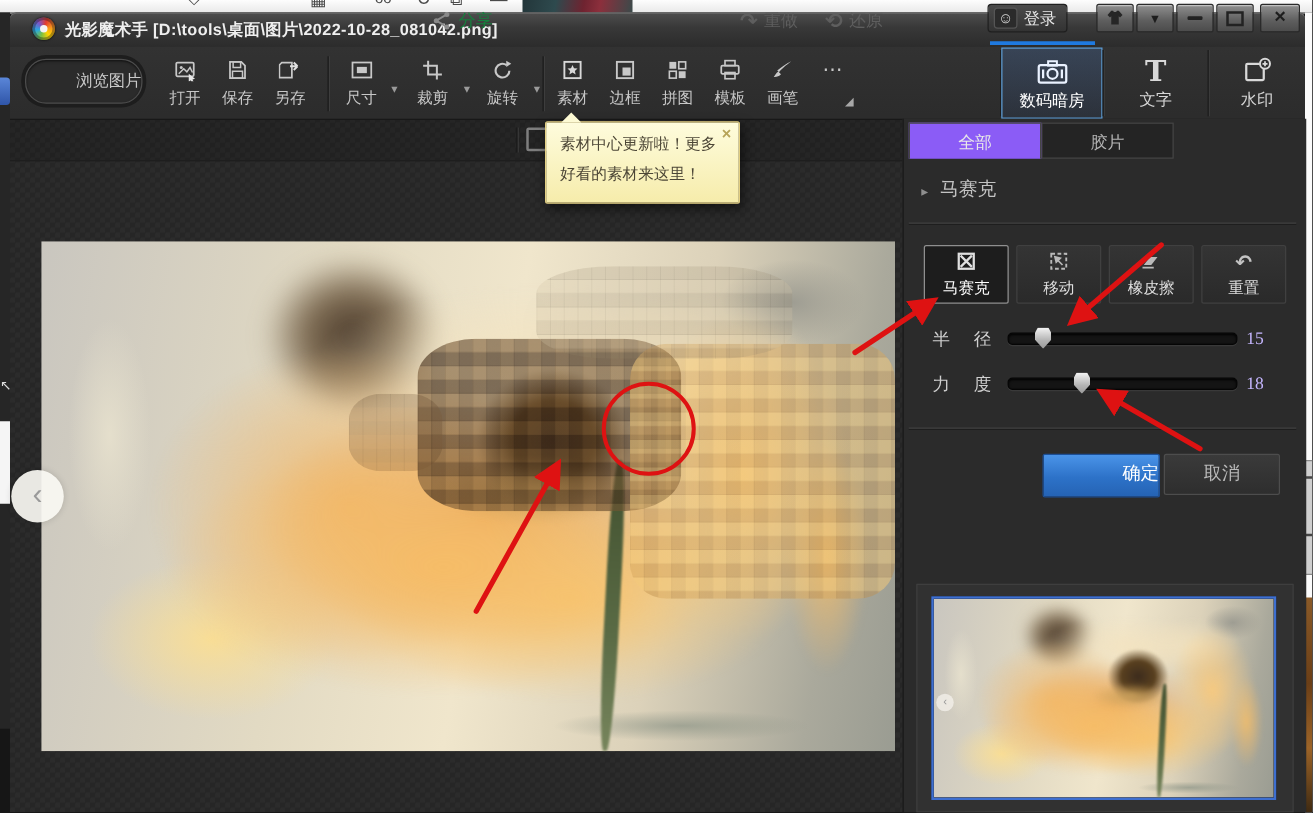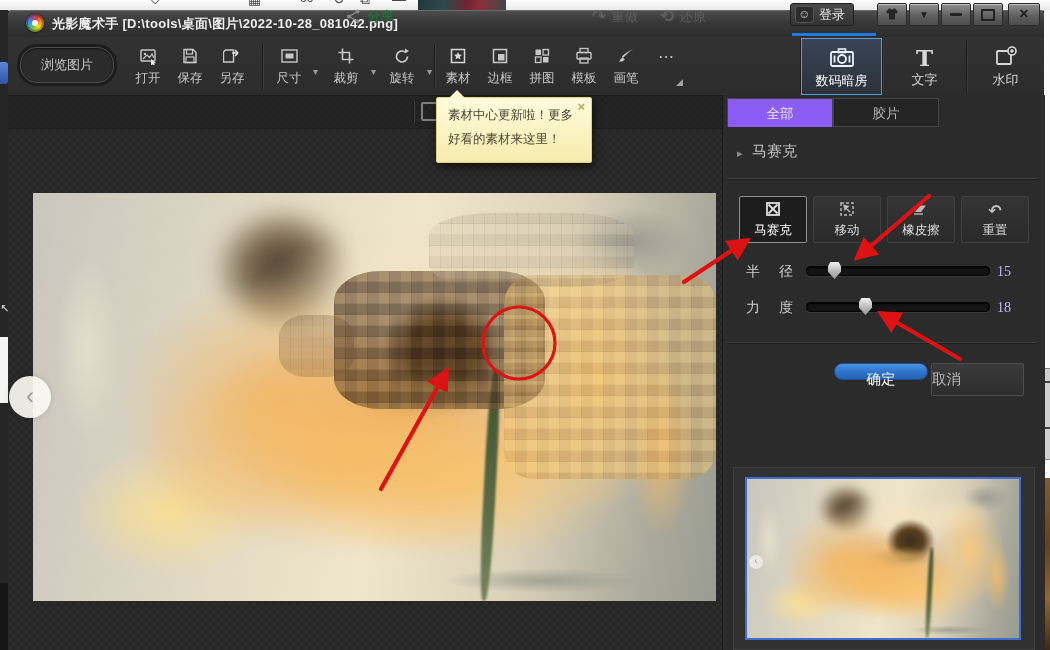--- a/index.html
+++ b/index.html
@@ -48,21 +48,21 @@
     font-size:13px;font-weight:bold;cursor:pointer;box-shadow:inset 0 1px 0 rgba(255,255,255,.45);}
   .wbtn svg{margin-top:3px;}
   .wbtn .bar{display:inline-block;width:12px;height:3px;background:#222;border-radius:1px;vertical-align:middle;}
   .wbtn .box{display:inline-block;width:10px;height:8px;border:2px solid #222;vertical-align:middle;}
 
   
   .toolbar{left:8px;top:37px;width:1036px;height:58px;background:#2e2e2e;border-bottom:1px solid #1c1c1c;
     background-image:linear-gradient(rgba(255,255,255,.02),rgba(0,0,0,.05));}
   .browse{position:absolute;left:20px;top:47px;width:92px;height:34px;border-radius:17px;background:#2b2b2b;
     border:1px solid #4c4c4c;box-shadow:0 0 0 3px #1d1d1d, inset 0 1px 2px rgba(0,0,0,.6);
-    color:#c9c9c9;font-size:13px;text-align:center;line-height:34px;cursor:pointer;}
+    color:#c9c9c9;font-size:13px;text-align:right;line-height:34px;cursor:pointer;}
   .tbi{position:absolute;top:47px;width:42px;height:42px;text-align:center;cursor:pointer;}
   .tbi-ic{display:block;height:22px;}
   .tbi-lb{display:block;color:#c7c7c7;font-size:12.5px;line-height:18px;white-space:nowrap;}
   .tbi-caret{position:absolute;top:66px;color:#9a9a9a;font-size:10px;cursor:pointer;}
   .tsep{position:absolute;top:45px;width:1px;height:44px;background:#1b1b1b;box-shadow:1px 0 0 #3d3d3d;}
   .more-dots{display:block;color:#c7c7c7;font-size:16px;line-height:20px;}
   .more-corner{position:absolute;right:2px;bottom:2px;color:#a8a8a8;font-size:9px;}
 
   
   .modetab{position:absolute;top:38px;height:57px;text-align:center;cursor:pointer;color:#d6d6d6;}
@@ -141,24 +141,24 @@
     background:linear-gradient(#343434,#2a2a2a);text-align:center;cursor:pointer;}
   .toolbtn.active{border:1px solid #8f8f8f;background:#1d1d1d;}
   .toolbtn .tb-ic{display:block;height:22px;margin-top:3px;color:#c3c3c3;font-size:16px;line-height:22px;}
   .toolbtn .tb-lb{display:block;color:#dedede;font-size:12.5px;line-height:16px;}
   .sl-label{position:absolute;color:#cfcfcf;font-size:14px;}
   .sl-track{position:absolute;width:182px;height:8px;border-radius:4px;background:#141414;
     border:1px solid #050505;box-shadow:0 1px 0 rgba(255,255,255,.07), inset 0 1px 2px #000;cursor:pointer;}
   .sl-thumb{position:absolute;width:13px;height:17px;background:linear-gradient(#f4f4f4,#b4b4b4 60%,#9a9a9a);
     clip-path:polygon(18% 0,82% 0,100% 25%,100% 58%,50% 100%,0 58%,0 25%);cursor:grab;}
   .sl-value{position:absolute;color:#c4b5fd;font-size:14px;font-family:Liberation Serif, serif;}
-  .btn-ok{position:absolute;left:834px;top:363px;width:94px;height:17px;border:1px solid #1d4f96;border-radius:12px;box-sizing:border-box;
-    background:linear-gradient(#4a94e8,#2d72c8 55%,#2563b4);color:#fff;font-size:14.5px;text-align:center;line-height:31px;cursor:pointer;}
+  .btn-ok{position:absolute;left:834px;top:363px;width:94px;height:35px;border:1px solid #1d4f96;border-radius:2px;box-sizing:border-box;
+    background:linear-gradient(#4a94e8,#2d72c8 55%,#2563b4);color:#fff;font-size:14.5px;text-align:right;line-height:31px;cursor:pointer;}
   .btn-cancel{position:absolute;left:931px;top:363px;width:93px;height:33px;border:1px solid #4d4d4d;border-radius:2px;box-sizing:border-box;
-    background:linear-gradient(#3a3a3a,#2e2e2e);color:#b9b9b9;font-size:14.5px;text-align:left;line-height:31px;cursor:pointer;}
+    background:linear-gradient(#3a3a3a,#2e2e2e);color:#b9b9b9;font-size:14.5px;text-align:center;line-height:31px;cursor:pointer;}
   .preview-box{left:733px;top:467px;width:302px;height:183px;background:#313131;border:1px solid #3e3e3e;box-sizing:border-box;}
   .preview-frame{left:745px;top:477px;width:276px;height:163px;border:2px solid #3e6fd0;box-sizing:border-box;background:#000;cursor:pointer;}
   .mini-prev{position:absolute;left:2px;top:76px;width:14px;height:14px;border-radius:50%;background:rgba(250,248,243,.65);
     color:#9a9a9a;font-size:9px;line-height:13px;text-align:center;}
 
   
   .tooltip{left:436px;top:97px;width:154px;height:64px;background:linear-gradient(#fefcdd,#f6ecab);
     border:1px solid #e3cf82;border-radius:2px;box-shadow:2px 4px 9px rgba(0,0,0,.55);z-index:6;}
   .tooltip .caret{position:absolute;left:12px;top:-8px;width:0;height:0;border-left:8px solid transparent;
     border-right:8px solid transparent;border-bottom:8px solid #fdfad4;}

